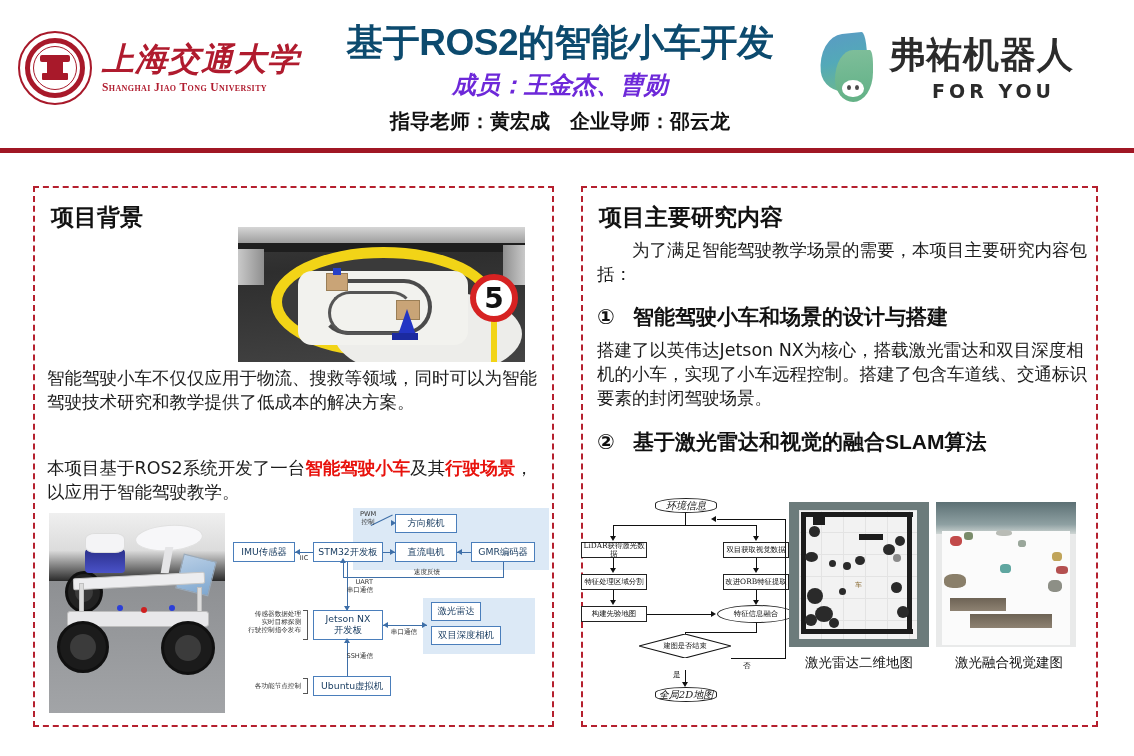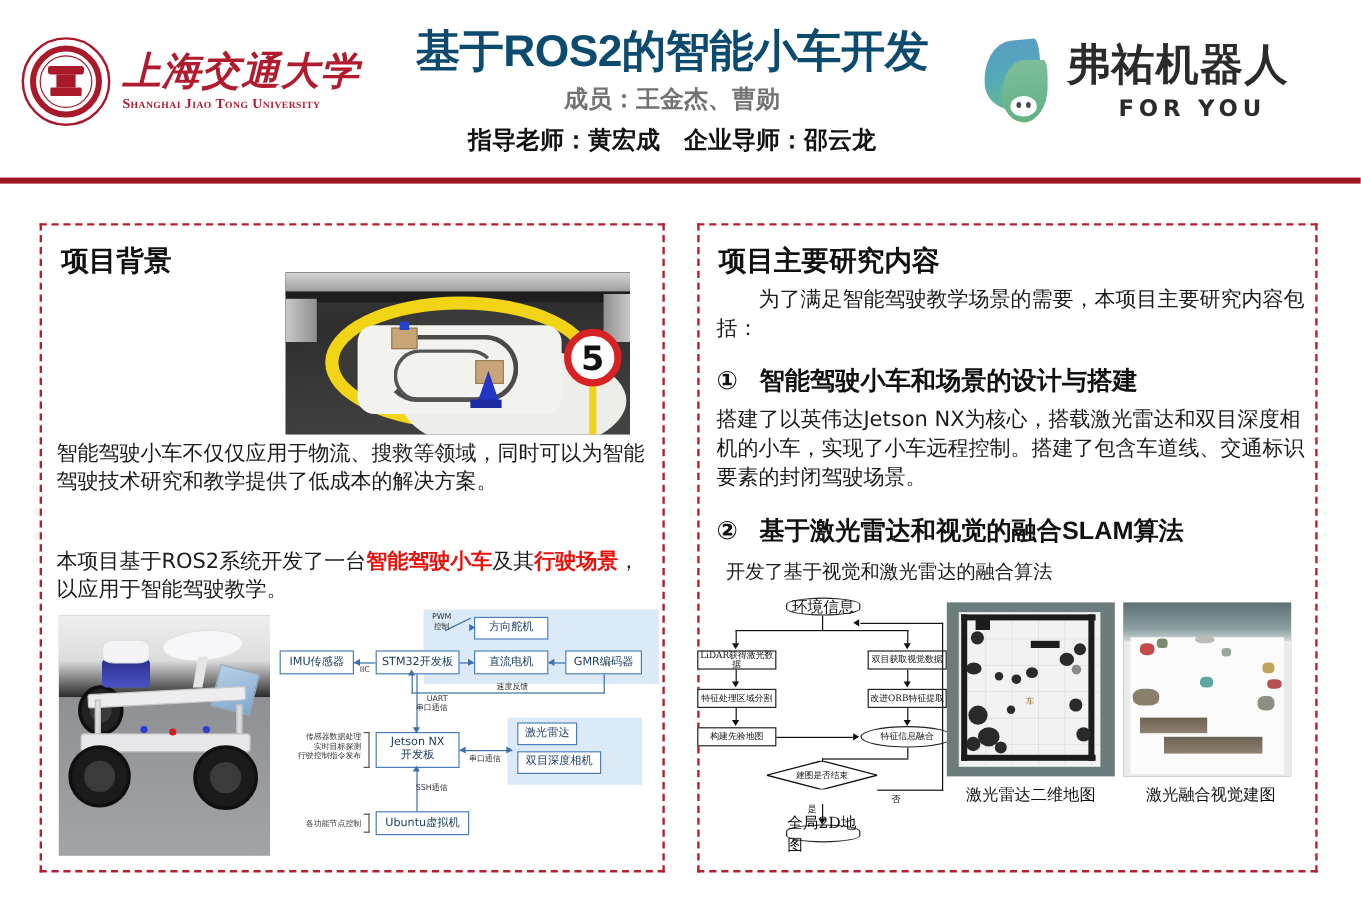--- a/index.html
+++ b/index.html
@@ -35,21 +35,21 @@
   .sjtu-cn { font-family:"DejaVu Serif", serif; font-weight:bold; font-style:italic;
              font-size:32px; color:#B01B2E; letter-spacing:1px; line-height:1.05; }
   .sjtu-en { font-family:"Liberation Serif", serif; font-size:11.5px; color:#B01B2E;
              letter-spacing:0.4px; margin-top:4px; font-variant:small-caps;
              font-weight:bold; }
 
   .title-block { position:absolute; left:300px; top:22px; width:520px;
                  text-align:center; }
   .ptitle { font-size:37px; font-weight:bold; color:#0c4a6e; letter-spacing:-0.5px;
             line-height:1.12; white-space:nowrap; }
-  .pmembers { font-size:20px; font-weight:bold; color:#737373; margin-top:6px; }
+  .pmembers { font-size:24px; font-weight:bold; color:#6d28d9; margin-top:6px;font-style:italic; }
   .padvisors { font-size:20px; font-weight:bold; color:#111; margin-top:7px; }
 
   .fy-logo { position:absolute; left:818px; top:26px; width:300px; height:86px;
              display:flex; align-items:center; }
   .fy-mark { position:relative; width:62px; height:74px; flex:0 0 62px; }
   .fy-leaf-a { position:absolute; left:2px; top:2px; width:48px; height:58px;
                background:linear-gradient(170deg,#5A9BC4 0%,#53A9B8 45%,#6FB98A 100%);
                border-radius:60% 8% 55% 60% / 70% 25% 70% 45%;
                transform:rotate(-6deg); }
   .fy-leaf-b { position:absolute; left:17px; top:18px; width:38px; height:52px;
@@ -200,22 +200,22 @@
   .rp-p1 { position:absolute; left:14px; top:150px; width:496px; }
   .rp-p2 { position:absolute; left:22px; top:278px; width:460px; font-size:16px; }
 
   
   .flow { position:absolute; left:10px; top:310px; width:200px; height:205px;
           font-family:"DejaVu Serif", serif; }
   .fl-box { position:absolute; border:1.1px solid #222; background:#fff;
             font-size:7.4px; color:#111; display:flex; align-items:center;
             justify-content:center; text-align:center; line-height:1.1; }
   .fl-term { position:absolute; border:1.1px solid #222; background:#fff;
-             border-radius:40px/50%; font-size:13px; color:#111;
-             display:flex; align-items:center; justify-content:center; }
+             border-radius:40px/50%; font-size:10px; color:#111;
+             display:flex; align-items:center; justify-content:center;font-style:italic; }
   .fl-ell { position:absolute; border:1.1px solid #222; background:#fff;
             border-radius:50%; font-size:7.4px; color:#111;
             display:flex; align-items:center; justify-content:center; }
   .fl-dia { position:absolute; }
   .fl-dia svg { display:block; }
   .fl-dia span { position:absolute; left:0; top:0; width:100%; height:100%;
                  display:flex; align-items:center; justify-content:center;
                  font-size:7.2px; color:#111; }
   .fl-line { position:absolute; background:#111; }
   .fl-ar { position:absolute; width:0; height:0; }
@@ -441,23 +441,20 @@
 
     <div class="rp-h2" id="rp-h2-1">
       <span class="rp-num">①</span><span>智能驾驶小车和场景的设计与搭建</span>
     </div>
     <div class="rp-p1 body-txt">
       <span>搭建了以英伟达Jetson NX为核心，搭载激光雷达和双目深度相机的小车，实现了小车远程控制。搭建了包含车道线、交通标识要素的封闭驾驶场景。</span>
     </div>
 
     <div class="rp-h2" id="rp-h2-2">
       <span class="rp-num">②</span><span>基于激光雷达和视觉的融合SLAM算法</span>
-    </div>
-    <div class="rp-p2 body-txt">
-      <span>开发了基于视觉和激光雷达的融合算法</span>
     </div>
 
     <div class="flow">
       <div class="fl-term" style="left:62px; top:0px; width:62px; height:15px;">环境信息</div>
 
       <div class="fl-line" style="left:92px;  top:15px; width:1px; height:12px;"></div>
       <div class="fl-line" style="left:20px;  top:27px; width:144px; height:1px;"></div>
       <div class="fl-line" style="left:20px;  top:27px; width:1px; height:13px;"></div>
       <div class="fl-line" style="left:163px; top:27px; width:1px; height:13px;"></div>
       <div class="fl-ar fl-ar-d" style="left:17px;  top:38px;"></div>

